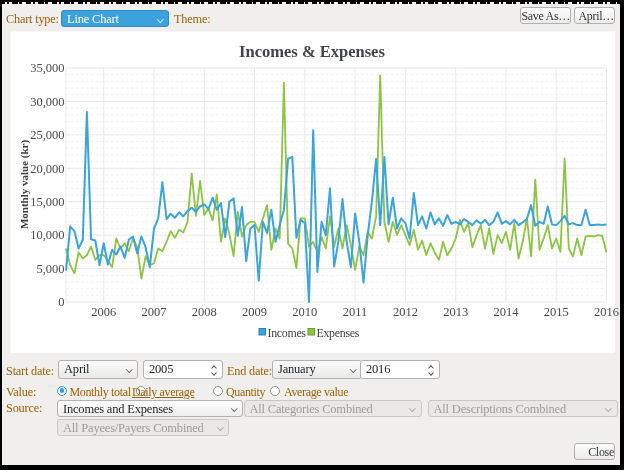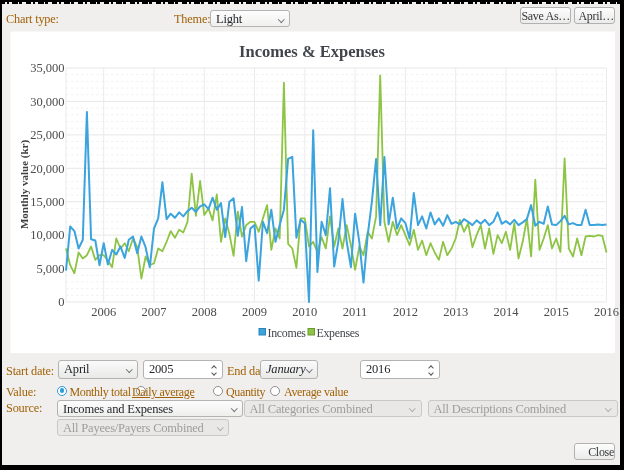--- a/index.html
+++ b/index.html
@@ -126,30 +126,30 @@
 <text x="28" y="184.5" font-family="Liberation Serif" font-size="11" font-weight="bold" fill="#3f3f3f" text-anchor="middle" transform="rotate(-90 28 184.5)">Monthly value (kr)</text>
 <text x="312" y="57" font-family="Liberation Serif" font-size="16.5" font-weight="bold" fill="#41454b" text-anchor="middle">Incomes &amp; Expenses</text>
 <polyline fill="none" stroke="#8dc443" stroke-width="1.8" stroke-linejoin="round" points="66.0,248.5 70.2,265.2 74.4,273.3 78.6,252.5 82.8,258.5 86.9,255.2 91.1,246.5 95.3,259.9 99.5,255.2 103.7,255.2 107.9,260.5 112.1,267.2 116.3,238.5 120.5,248.5 124.7,243.2 128.8,251.2 133.0,238.5 137.2,247.2 141.4,278.6 145.6,256.5 149.8,265.2 154.0,263.2 158.2,248.5 162.4,251.2 166.6,241.8 170.7,231.1 174.9,237.8 179.1,229.8 183.3,232.5 187.5,221.8 191.7,173.6 195.9,215.8 200.1,181.0 204.3,215.1 208.5,208.4 212.6,220.4 216.8,194.4 221.0,241.8 225.2,218.4 229.4,233.8 233.6,255.9 237.8,211.7 242.0,236.5 246.2,225.1 250.4,221.8 254.5,221.8 258.7,231.8 262.9,218.4 267.1,205.1 271.3,249.9 275.5,228.5 279.7,238.5 283.9,82.7 288.1,243.8 292.3,248.5 296.4,267.9 300.6,218.4 304.8,218.4 309.0,246.5 313.2,241.8 317.4,251.9 321.6,237.1 325.8,248.5 330.0,216.4 334.2,246.5 338.3,228.5 342.5,248.5 346.7,225.1 350.9,245.2 355.1,269.9 359.3,246.5 363.5,255.2 367.7,231.8 371.9,238.5 376.1,216.4 380.2,75.4 384.4,221.8 388.6,241.8 392.8,221.8 397.0,235.1 401.2,225.1 405.4,235.1 409.6,245.2 413.8,229.8 418.0,249.9 422.1,240.5 426.3,255.2 430.5,243.2 434.7,252.5 438.9,259.9 443.1,241.8 447.3,255.2 451.5,248.5 455.7,238.5 459.9,219.8 464.0,231.8 468.2,223.1 472.4,247.2 476.6,235.1 480.8,225.1 485.0,248.5 489.2,228.5 493.4,253.9 497.6,235.1 501.8,243.2 505.9,231.8 510.1,249.9 514.3,223.1 518.5,258.5 522.7,241.8 526.9,218.4 531.1,256.5 535.3,179.7 539.5,249.9 543.7,238.5 547.8,225.1 552.0,248.5 556.2,238.5 560.4,251.9 564.6,158.3 568.8,248.5 573.0,256.5 577.2,238.5 581.4,255.2 585.6,236.5 589.7,235.8 593.9,236.5 598.1,235.1 602.3,235.8 606.5,252.5"></polyline>
 <polyline fill="none" stroke="#3ba3dd" stroke-width="2" stroke-linejoin="round" points="66.0,270.6 70.2,226.5 74.4,231.1 78.6,248.5 82.8,239.8 86.9,112.1 91.1,239.2 95.3,240.5 99.5,265.2 103.7,243.2 107.9,264.6 112.1,249.9 116.3,254.5 120.5,246.5 124.7,257.9 128.8,239.8 133.0,236.5 137.2,253.2 141.4,236.5 145.6,247.2 149.8,267.2 154.0,228.5 158.2,218.4 162.4,182.3 166.6,219.1 170.7,213.7 174.9,217.8 179.1,212.4 183.3,216.4 187.5,211.1 191.7,207.7 195.9,211.7 200.1,206.4 204.3,204.4 208.5,209.1 212.6,197.7 216.8,209.7 221.0,203.1 225.2,237.1 229.4,201.7 233.6,198.4 237.8,235.8 242.0,207.1 246.2,261.2 250.4,228.5 254.5,225.1 258.7,280.6 262.9,221.8 267.1,233.1 271.3,209.7 275.5,241.8 279.7,225.1 283.9,209.7 288.1,158.9 292.3,156.9 296.4,237.8 300.6,219.8 304.8,223.1 309.0,302.0 313.2,130.2 317.4,271.9 321.6,221.8 325.8,235.1 330.0,188.3 334.2,266.6 338.3,241.8 342.5,199.0 346.7,241.8 350.9,267.2 355.1,213.7 359.3,241.8 363.5,282.6 367.7,235.1 371.9,201.7 376.1,158.9 380.2,225.1 384.4,156.9 388.6,224.4 392.8,197.7 397.0,228.5 401.2,218.4 405.4,223.1 409.6,238.5 413.8,193.0 418.0,225.1 422.1,216.4 426.3,228.5 430.5,212.4 434.7,224.4 438.9,218.4 443.1,225.8 447.3,215.1 451.5,223.8 455.7,221.8 459.9,224.4 464.0,219.1 468.2,221.8 472.4,225.1 476.6,220.4 480.8,223.8 485.0,219.8 489.2,225.1 493.4,221.8 497.6,212.4 501.8,223.8 505.9,221.1 510.1,224.4 514.3,219.8 518.5,225.1 522.7,222.4 526.9,219.1 531.1,205.1 535.3,225.8 539.5,221.8 543.7,223.8 547.8,206.4 552.0,224.4 556.2,225.1 560.4,221.1 564.6,215.8 568.8,224.4 573.0,223.1 577.2,225.1 581.4,225.1 585.6,209.7 589.7,225.1 593.9,225.1 598.1,224.4 602.3,225.1 606.5,224.4"></polyline>
 <rect x="259" y="328.5" width="6.5" height="6.5" fill="#3ba3dd" stroke="#2d83b4" stroke-width="1"></rect>
 <text x="267.5" y="336.5" font-family="Liberation Serif" font-size="11.9" letter-spacing="-0.3" fill="#41454b">Incomes</text>
 <rect x="308" y="328.5" width="6.5" height="6.5" fill="#8dc443" stroke="#6d9a2f" stroke-width="1"></rect>
 <text x="316.5" y="336.5" font-family="Liberation Serif" font-size="11.9" letter-spacing="-0.3" fill="#41454b">Expenses</text>
 </svg>
 <div class="lab" style="left:6px; top:12px;">Chart type:</div>
+<div class="sel blue" style="left:61px; top:9.5px; width:108px; height:17.5px;">Line Chart<span class="cv"></span></div>
 <div class="lab" style="left:174px; top:12px;">Theme:</div>
-<div class="sel" style="left:210px; top:9.5px; width:80px; height:17.5px; background:linear-gradient(#fdfdfd,#f0f0ef);">Light<span class="cv"></span></div>
 <div class="btn" style="left:520px; top:7px; width:51px;">Save As…</div>
 <div class="btn" style="left:574px; top:7px; width:41px;">April…</div>
 
 <div class="lab" style="left:6px; top:364px;">Start date:</div>
 <div class="sel" style="left:58px; top:360px; width:80px;">April<span class="cv"></span></div>
 <div class="spin" style="left:143px; top:360px; width:80px;">2005<span class="up"></span><span class="dn"></span></div>
 <div class="lab" style="left:227px; top:364px;">End date:</div>
-<div class="sel" style="left:260px; top:360px; width:58px;font-style:italic;">January<span class="cv"></span></div>
+<div class="sel" style="left:272px; top:360px; width:90px;">January<span class="cv"></span></div>
 <div class="spin" style="left:360px; top:360px; width:80px;">2016<span class="up"></span><span class="dn"></span></div>
 
 <div class="lab" style="left:6px; top:385px;text-align:right;">Value:</div>
 <div class="radio on" style="left:57px; top:385.5px;"></div>
 <div class="lab rl" style="left:69.5px; top:385px;">Monthly total</div>
 <div class="radio" style="left:136px; top:385.5px;"></div>
 <div class="lab rl" style="left:132px; top:385px;text-decoration:underline;">Daily average</div>
 <div class="radio" style="left:213px; top:385.5px;"></div>
 <div class="lab rl" style="left:226px; top:385px;">Quantity</div>
 <div class="radio" style="left:269.5px; top:385.5px;"></div>

